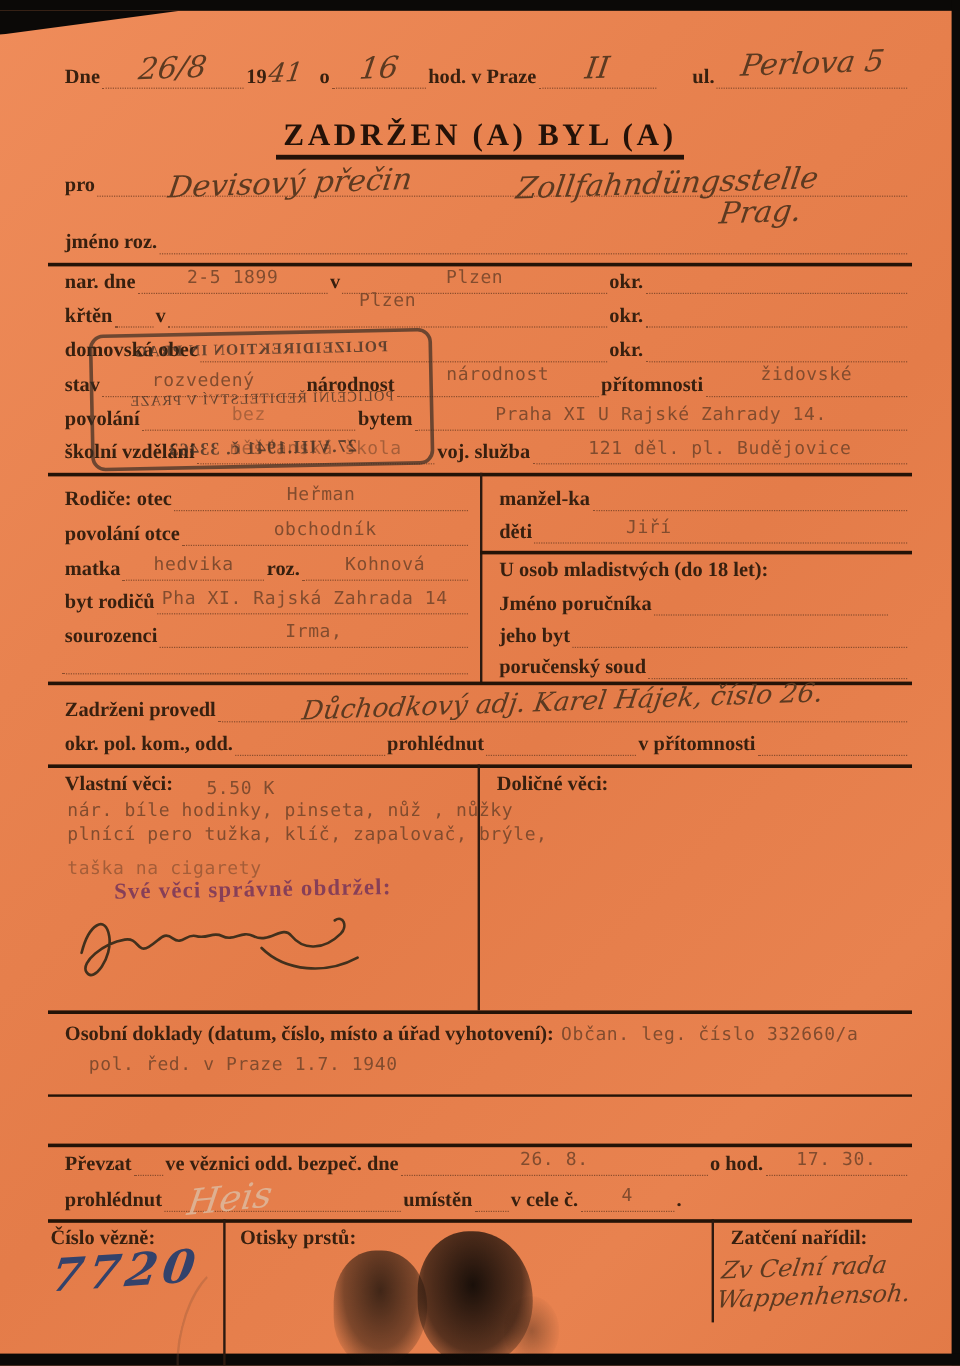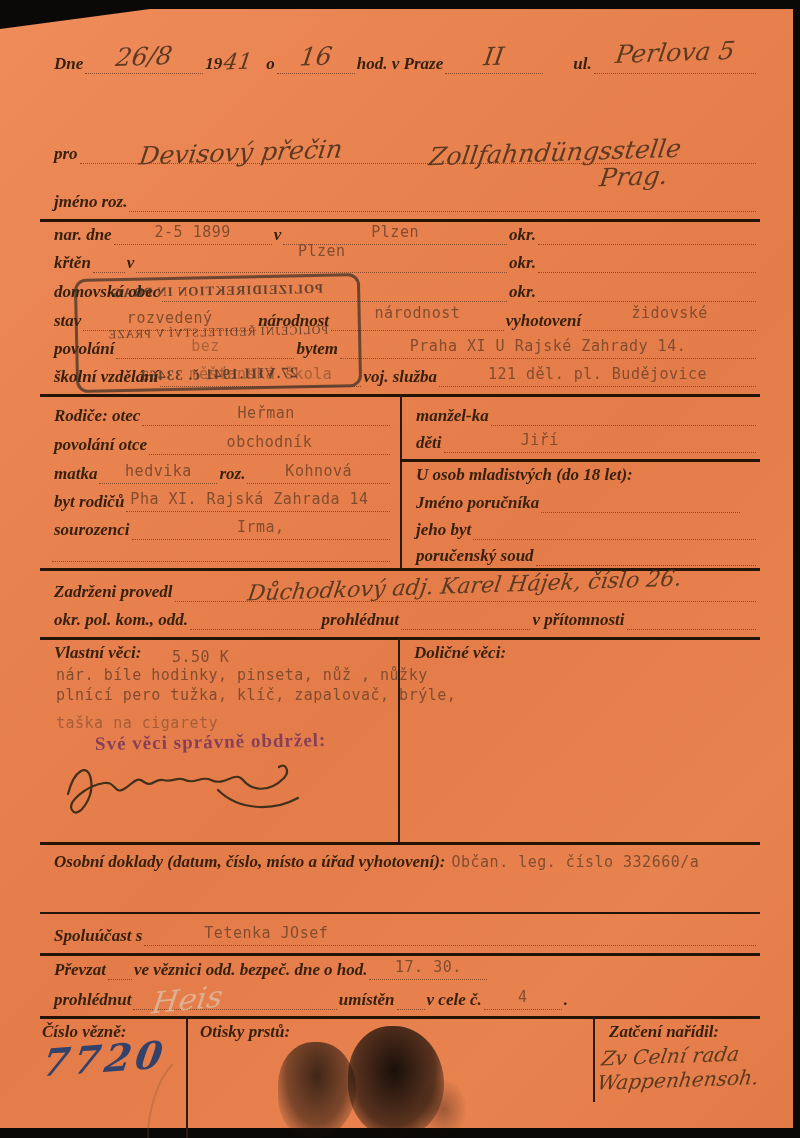--- a/index.html
+++ b/index.html
@@ -7,21 +7,21 @@
         background:linear-gradient(135deg,#ef8c5a 0%,#e8824f 30%,#e47c49 55%,#e8824f 80%,#e27a47 100%);
         font-family:"Liberation Serif",serif;color:#3a2113;}
   
   .edge{position:absolute;background:#0b0907;}
   .edge-top{left:0;top:0;width:100%;height:9px;}
   .edge-right{right:0;top:0;width:7px;height:100%;}
   .edge-bottom{left:0;bottom:0;width:100%;height:10px;}
   .corner-tl{position:absolute;left:0;top:9px;width:150px;height:20px;background:#0b0907;
              clip-path:polygon(0 0,100% 0,0 100%);}
   .row{position:absolute;display:flex;align-items:flex-end;height:26px;}
-  .lbl{font-weight:bold;font-size:17px;white-space:nowrap;padding:0 2px;color:#38200f;font-style:italic;}
+  .lbl{font-weight:bold;font-size:17px;white-space:nowrap;padding:0 2px;color:#38200f;}
   .fill{flex:1;border-bottom:1px dotted #8a4c2c;text-align:center;padding:0 4px;min-width:14px;position:relative;}
   .type{font-family:"DejaVu Sans Mono","Liberation Mono",monospace;font-size:15px;color:#7a482c;
         letter-spacing:.5px;white-space:nowrap;opacity:.92;}
   .raise{position:relative;top:-3px;}
   .hw{font-family:"DejaVu Serif",serif;font-style:italic;color:#5c3a21;white-space:nowrap;
       display:inline-block;transform:skewX(-10deg) rotate(-2deg);}
   .hrule{position:absolute;left:40px;right:40px;height:3px;background:#241307;}
   .thin{height:2px;}
   .vline{position:absolute;width:2px;background:#2c1a10;}
   .title{position:absolute;top:98px;left:0;width:100%;text-align:center;}
@@ -68,20 +68,21 @@
     <span class="lbl">19</span>
     <span class="hw hw-md">41</span>
     <span class="lbl" style="padding-left:14px">o</span>
     <span class="fill" style="max-width:70px"><span class="hw hw-lg" style="top:-2px;position:relative">16</span></span>
     <span class="lbl">hod. v Praze</span>
     <span class="fill" style="max-width:90px"><span class="hw hw-lg" style="top:-2px;position:relative">II</span></span>
     <span class="lbl" style="padding-left:30px">ul.</span>
     <span class="fill"><span class="hw hw-lg" style="top:-6px;position:relative">Perlova 5</span></span>
   </div>
 
+  <div class="title"><span>ZADRŽEN (A) BYL (A)</span></div>
 
   <div class="row" style="top:134px;left:52px;right:44px;height:30px">
     <span class="lbl">pro</span>
     <span class="fill">
       <span class="hw hw-lg abs" style="left:60px;bottom:-4px">Devisový přečin</span>
       <span class="hw hw-lg abs" style="left:350px;bottom:-4px">Zollfahndüngsstelle</span>
     </span>
   </div>
   <span class="hw hw-lg abs" style="left:600px;top:162px">Prag.</span>
 
@@ -115,21 +116,21 @@
     <span class="fill"></span>
     <span class="lbl">okr.</span>
     <span class="fill" style="max-width:210px"></span>
   </div>
 
   <div class="row" style="top:305px;left:52px;right:44px">
     <span class="lbl">stav</span>
     <span class="fill"><span class="type raise">rozvedený</span></span>
     <span class="lbl">národnost</span>
     <span class="fill"><span class="type" style="position:relative;top:-8px">národnost</span></span>
-    <span class="lbl">vyhotovení</span>
+    <span class="lbl">přítomnosti</span>
     <span class="fill"><span class="type" style="position:relative;top:-8px">židovské</span></span>
   </div>
 
   <div class="row" style="top:333px;left:52px;right:44px">
     <span class="lbl">povolání</span>
     <span class="fill" style="max-width:170px"><span class="type raise" style="opacity:.55">bez</span></span>
     <span class="lbl">bytem</span>
     <span class="fill"><span class="type raise">Praha XI  U Rajské Zahrady  14.</span></span>
   </div>
 
@@ -226,32 +227,30 @@
     <path d="M10,46 C16,22 30,14 33,32 C36,50 20,72 14,62 C9,54 28,38 46,35 C58,33 56,47 66,41 C76,35 78,28 86,34 C94,40 97,30 105,32 C115,35 119,28 127,32 C137,37 143,27 153,32 C167,39 177,22 185,32 C193,42 210,46 226,30 C232,24 228,14 221,19 M160,42 C180,62 214,64 240,50" stroke="#42301c" stroke-width="2.2" fill="none" stroke-linecap="round"></path>
   </svg>
   <span class="abs lbl" style="left:412px;top:643px">Doličné věci:</span>
 
   <div class="hrule" style="top:842px"></div>
 
   <div class="abs" style="left:52px;top:852px;right:44px">
     <span class="lbl">Osobní doklady (datum, číslo, místo a úřad vyhotovení):</span>
     <span class="type">Občan. leg. číslo 332660/a</span>
   </div>
+  <span class="abs type" style="left:74px;top:878px">pol. řed. v Praze 1.7. 1940</span>
   <div class="hrule thin" style="top:912px"></div>
 
-  <div class="row" style="top:920px;left:52px;right:44px">
-    <span class="lbl">Spoluúčast s</span>
-    <span class="fill" style="text-align:left;padding-left:60px"><span class="type raise">Tetenka JOsef</span></span>
-  </div>
   <div class="hrule" style="top:953px"></div>
 
   <div class="row" style="top:954px;left:52px;right:44px">
     <span class="lbl">Převzat</span>
     <span class="fill" style="max-width:16px"></span>
     <span class="lbl">ve věznici odd. bezpeč. dne</span>
+    <span class="fill"><span class="type raise">26. 8.</span></span>
     <span class="lbl">o hod.</span>
     <span class="fill" style="max-width:110px"><span class="type raise">17. 30.</span></span>
   </div>
   <div class="row" style="top:984px;left:52px;right:230px">
     <span class="lbl">prohlédnut</span>
     <span class="fill">
         <span class="pencil abs" style="left:20px;bottom:-8px">Heis</span>
       </span>
     <span class="lbl">umístěn</span>
     <span class="fill" style="max-width:20px"></span>

